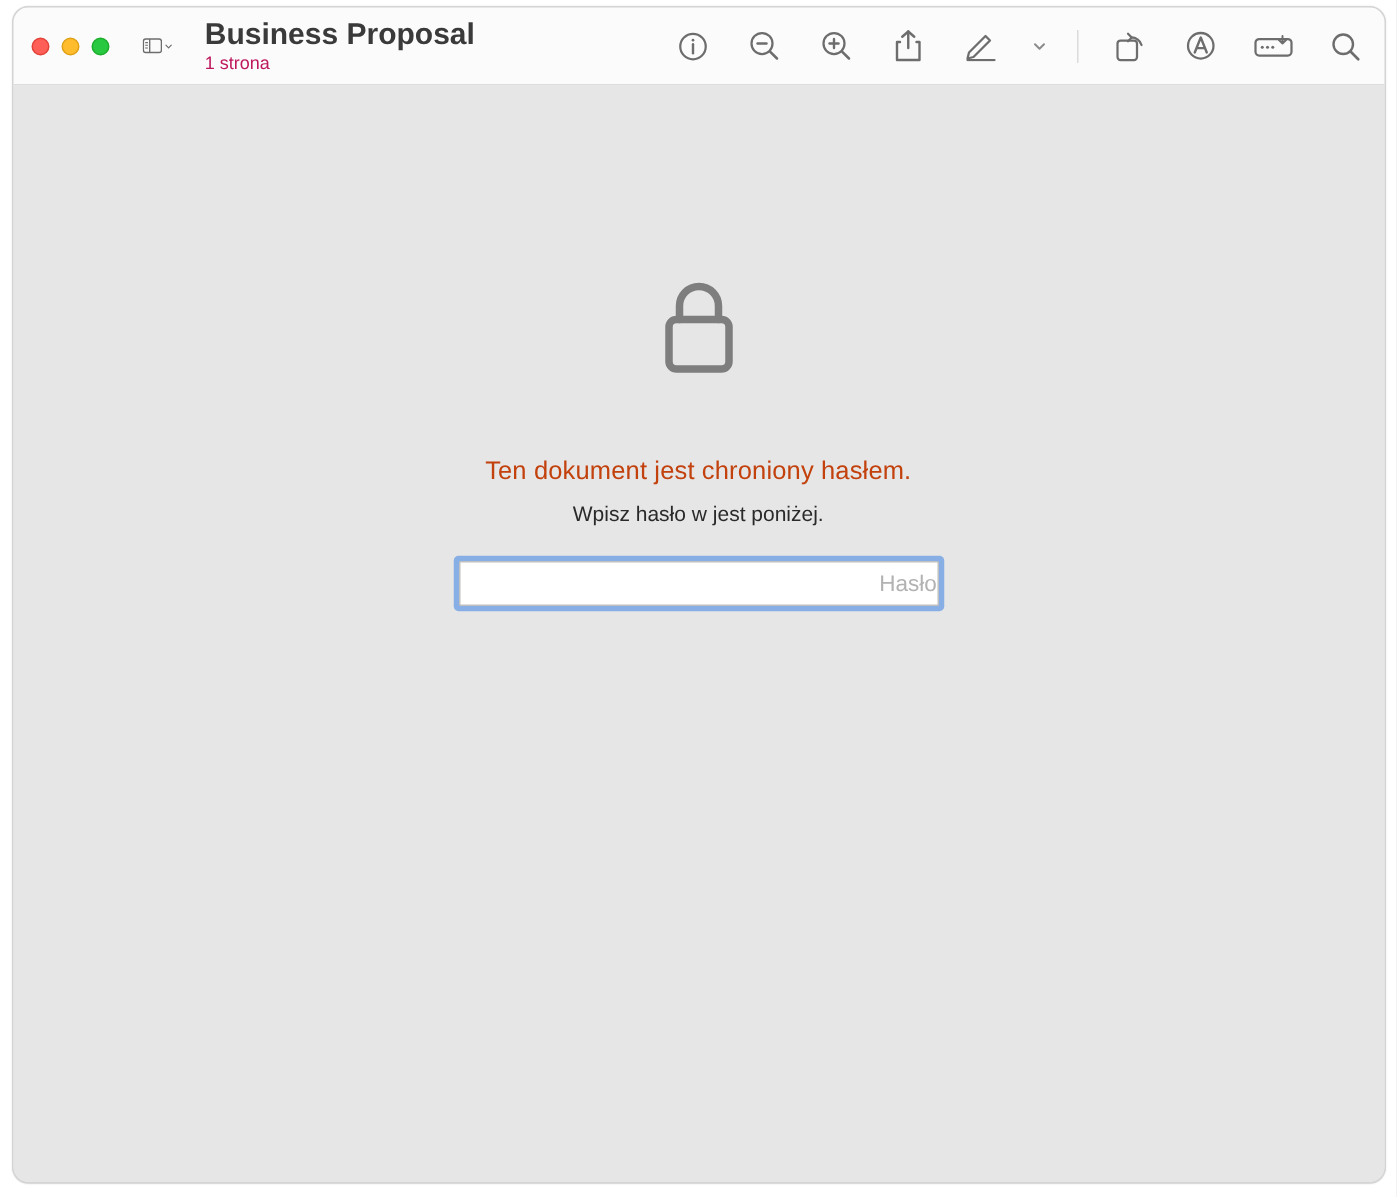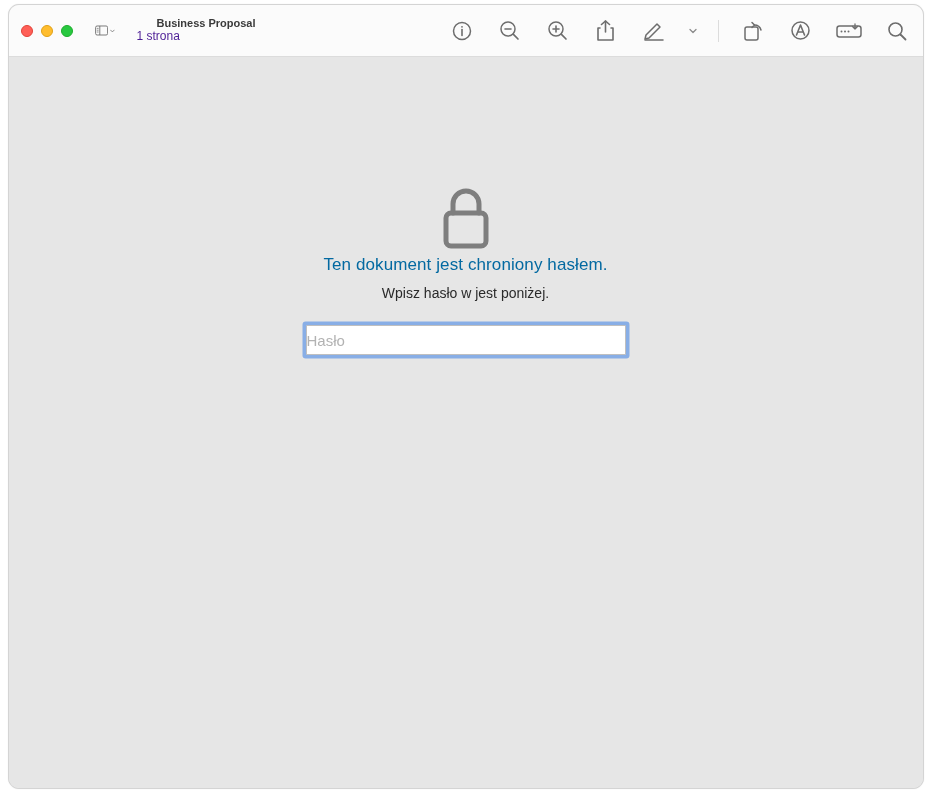--- a/index.html
+++ b/index.html
@@ -59,27 +59,26 @@
     }
 
     .title-block {
       display: flex;
       flex-direction: column;
       line-height: 1.15;
       margin-left: 4px;
     }
     .title-main {
       font-weight: 700;
-      font-size: 11px;
+      font-size: 20px;
       color: #3a3a3a;
-      margin-left: 20px;
     }
     .title-sub {
       font-size: 12px;
-      color: #4c1d95;
+      color: #be185d;
       margin-top: 1px;
     }
 
     .toolbar-right {
       margin-left: auto;
       display: flex;
       align-items: center;
       gap: 20px;
     }
     .tool-btn {
@@ -115,40 +114,41 @@
       align-items: center;
       background: #e6e6e6;
       padding-top: 130px;
     }
 
     .lock-icon svg {
       stroke: #7e7e7e;
     }
 
     .msg-heading {
+      margin-top: 48px;
       font-size: 17px;
-      color: #0369a1;
+      color: #c2410c;
       font-weight: 400;
       letter-spacing: 0.1px;
     }
     .msg-sub {
       margin-top: 10px;
       font-size: 14px;
       color: #2a2a2a;
     }
 
     .password-wrap {
       margin-top: 24px;
     }
     .password-input {
       width: 320px;
       height: 30px;
       border: 1px solid #bfbfbf;
       background: #fff;
-      text-align: left;
+      text-align: right;
       font-size: 15px;
       color: #4d7c0f;
       outline: none;
       box-shadow: 0 0 0 3.5px #88aee6;
       border-radius: 1px;
     }
     .password-input::placeholder {
       color: #b2b2b2;
     }
   </style>

